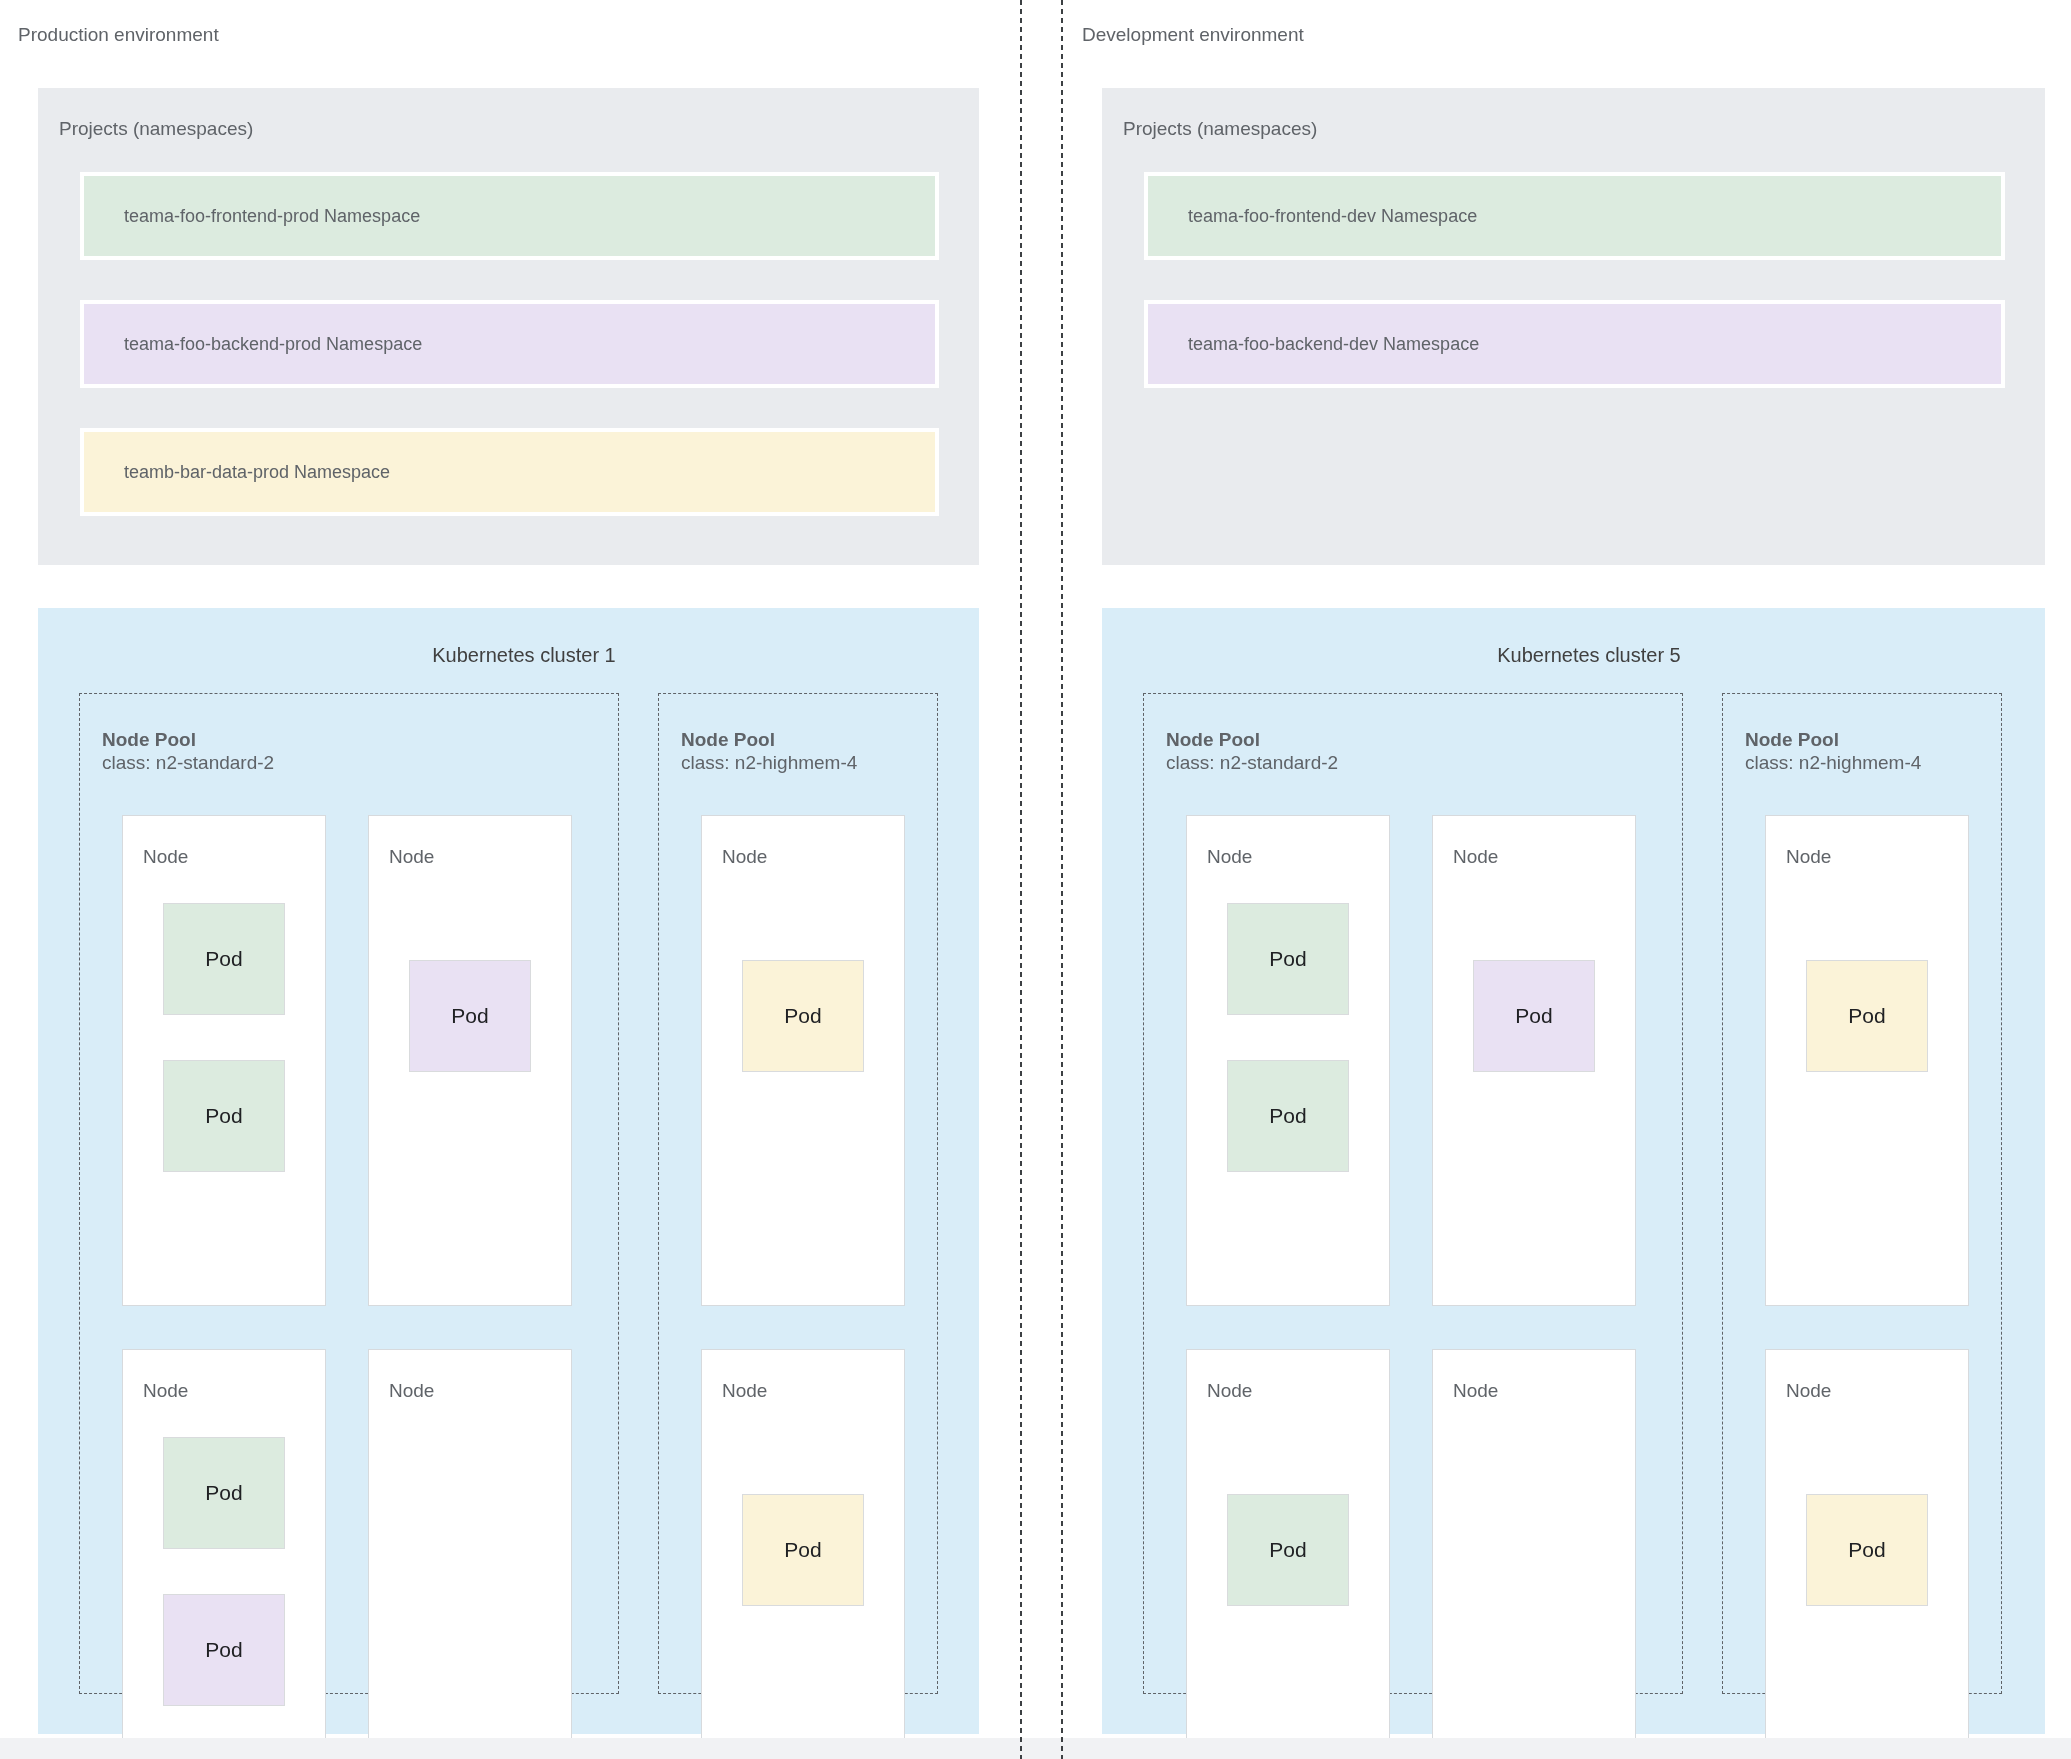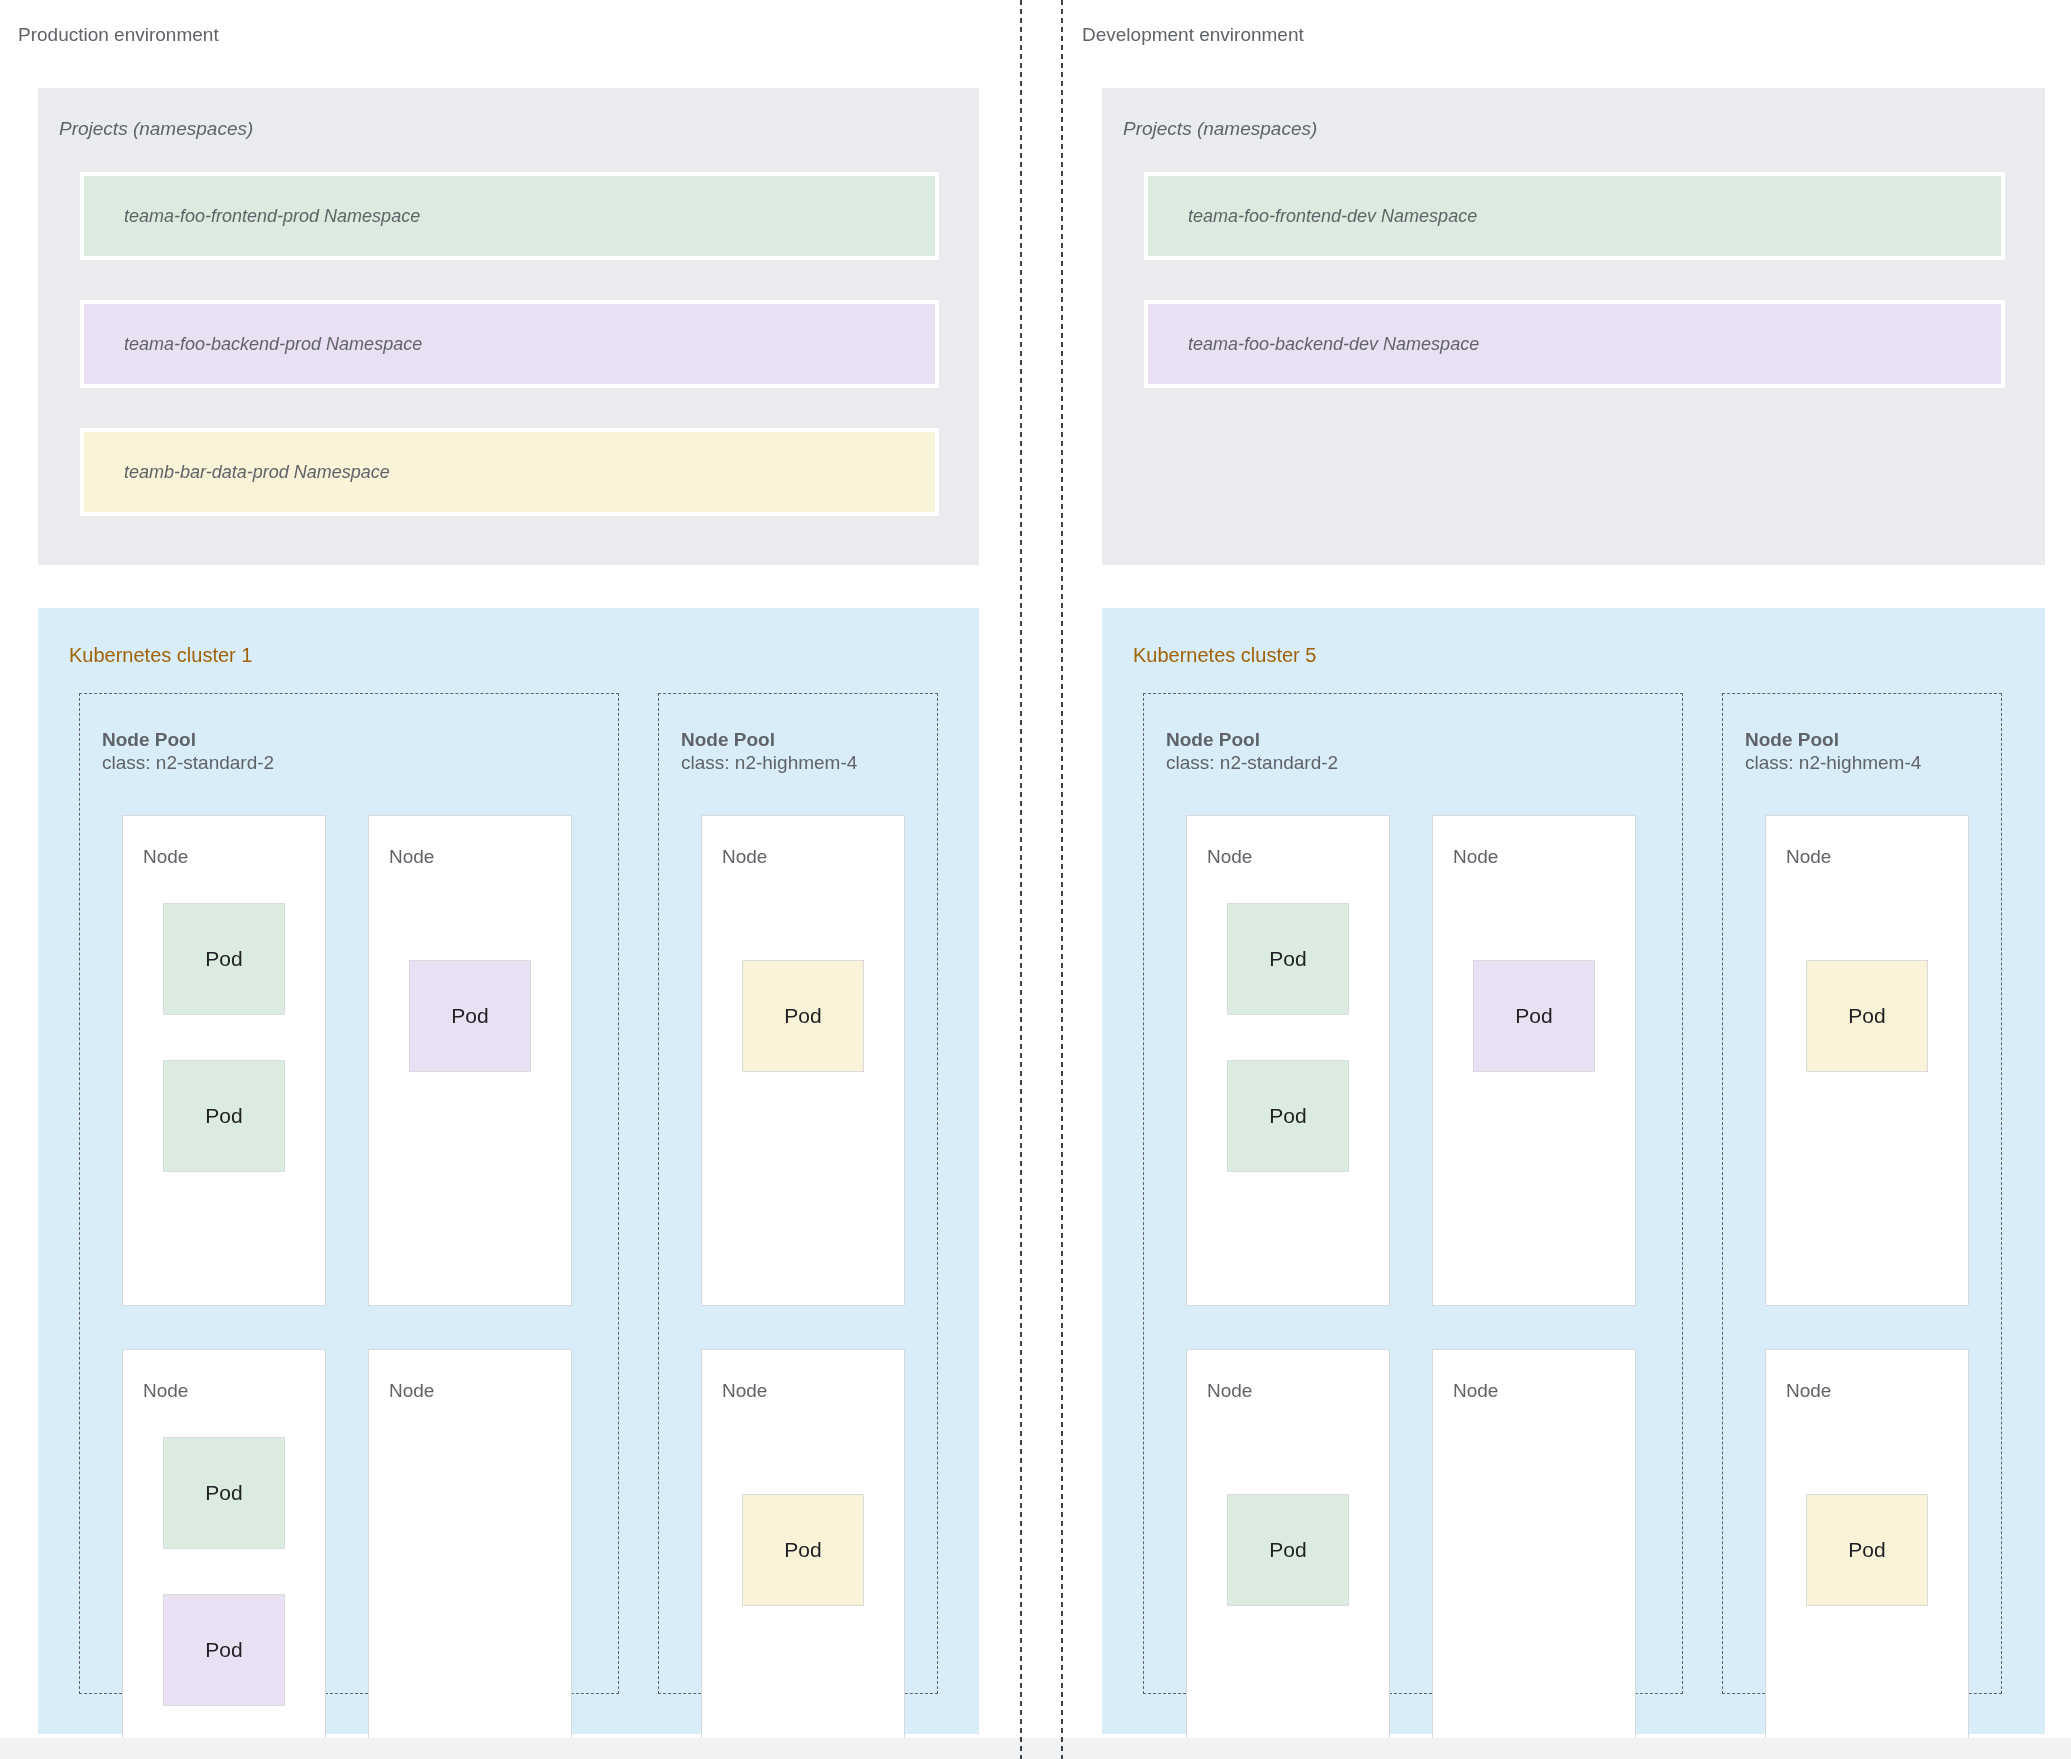--- a/index.html
+++ b/index.html
@@ -19,21 +19,20 @@
   .env-title {
     position: absolute; top: 24px; left: -20px;
     font-size: 19px; color: #5f6368; white-space: nowrap;
   }
 
   
   .projects-box {
     position: absolute; top: 88px; left: 0; right: 0; height: 477px;
     background: #e9ebee;
     box-sizing: border-box;
-    font-style: italic;
   }
   .projects-title {
     padding: 30px 0 32px 21px;
     font-size: 19px; color: #5f6368;
   }
   .ns-bar {
     margin: 0 40px 40px 42px;
     background: #ffffff;
     padding: 4px;
   }
@@ -48,21 +47,21 @@
   .ns-fill.yellow { background: #fbf3d8; }
 
   
   .cluster-box {
     position: absolute; top: 608px; left: 0; right: 0; height: 1126px;
     background: #d9edf8;
     box-sizing: border-box;
   }
   .cluster-title {
     padding: 36px 0 0 31px;
-    font-size: 20px; color: #a16207;
+    font-size: 20px; color: #404040; text-align: center;
   }
   .pools {
     display: flex;
     margin: 26px 0 0 41px;
     gap: 39px;
   }
   .pool {
     border: 1.5px dashed #5f6368;
     box-sizing: border-box;
     height: 1001px;

